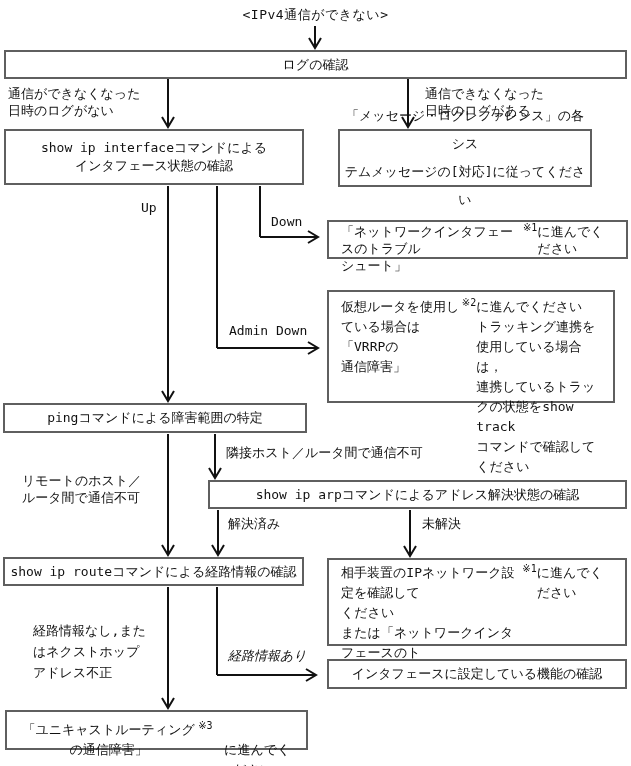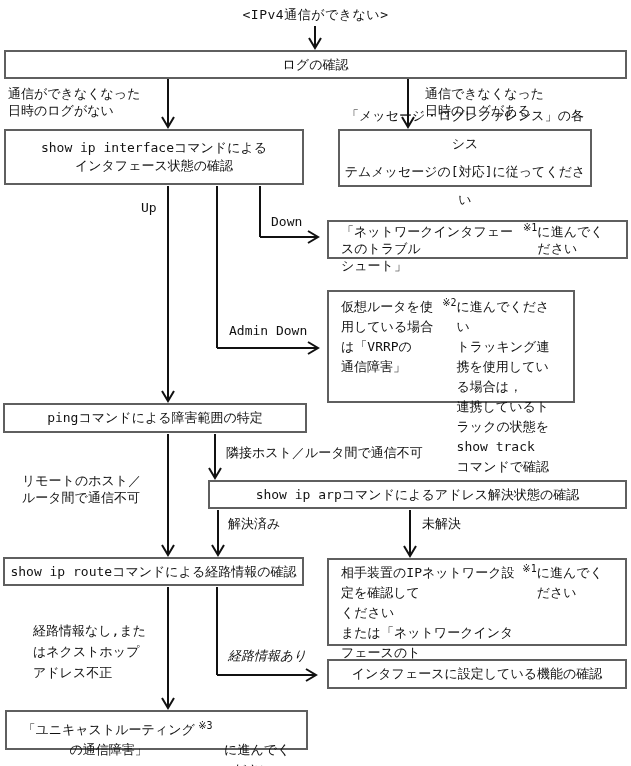--- a/index.html
+++ b/index.html
@@ -91,21 +91,21 @@
 
   <div class="box" style="left:4px;top:129px;width:300px;height:56px;">show ip interfaceコマンドによる
 インタフェース状態の確認</div>
 
   <div class="box" style="left:338px;top:129px;width:254px;height:58px;line-height:28px;">「メッセージ・ログレファレンス」の各シス
 テムメッセージの[対応]に従ってください</div>
 
   <div class="box left" style="left:327px;top:220px;width:301px;height:39px;padding:1px 12px;line-height:17px;"><span>「ネットワークインタフェースのトラブル
 シュート」</span><span class="sup">※1</span><span>に進んでください</span></div>
 
-  <div class="box left" style="left:327px;top:290px;width:248px;height:113px;padding:5px 12px;"><span>仮想ルータを使用している場合は「VRRPの
+  <div class="box left" style="left:327px;top:290px;width:288px;height:113px;padding:5px 12px;"><span>仮想ルータを使用している場合は「VRRPの
 通信障害」</span><span class="sup">※2</span><span>に進んでください
 トラッキング連携を使用している場合は，
 連携しているトラックの状態をshow track
 コマンドで確認してください</span></div>
 
   <div class="box" style="left:3px;top:403px;width:304px;height:30px;">pingコマンドによる障害範囲の特定</div>
 
   <div class="box" style="left:208px;top:480px;width:419px;height:29px;">show ip arpコマンドによるアドレス解決状態の確認</div>
 
   <div class="box" style="left:3px;top:557px;width:301px;height:29px;">show ip routeコマンドによる経路情報の確認</div>

